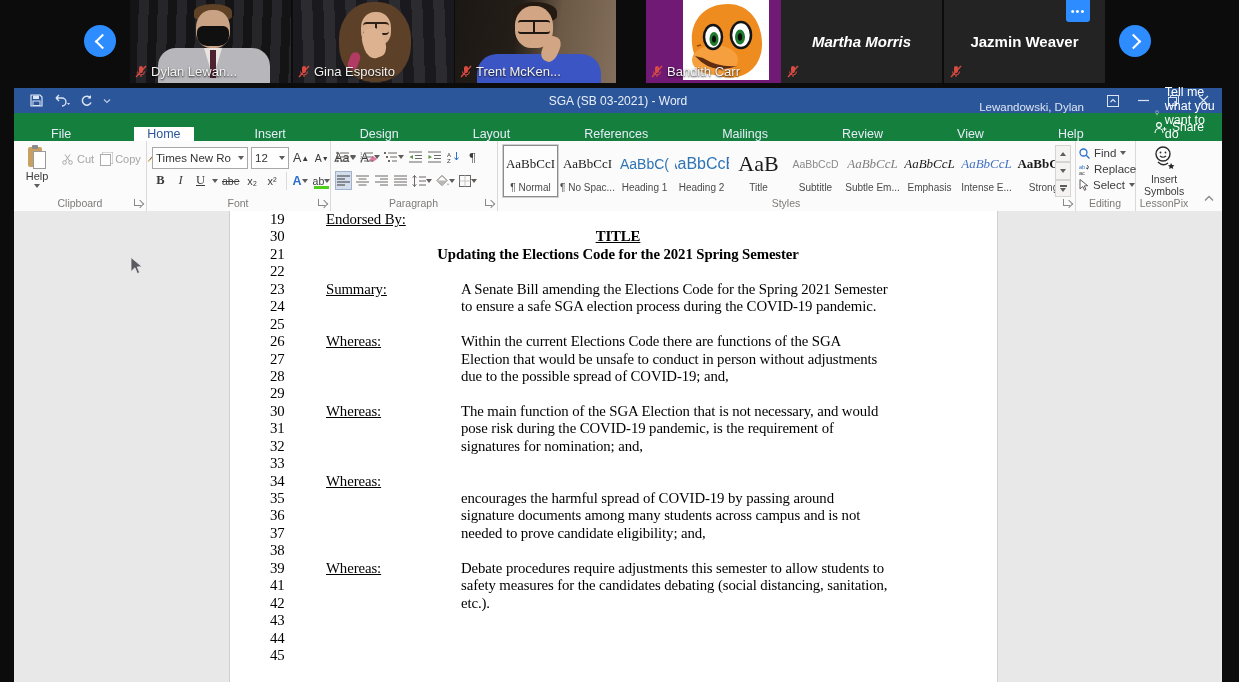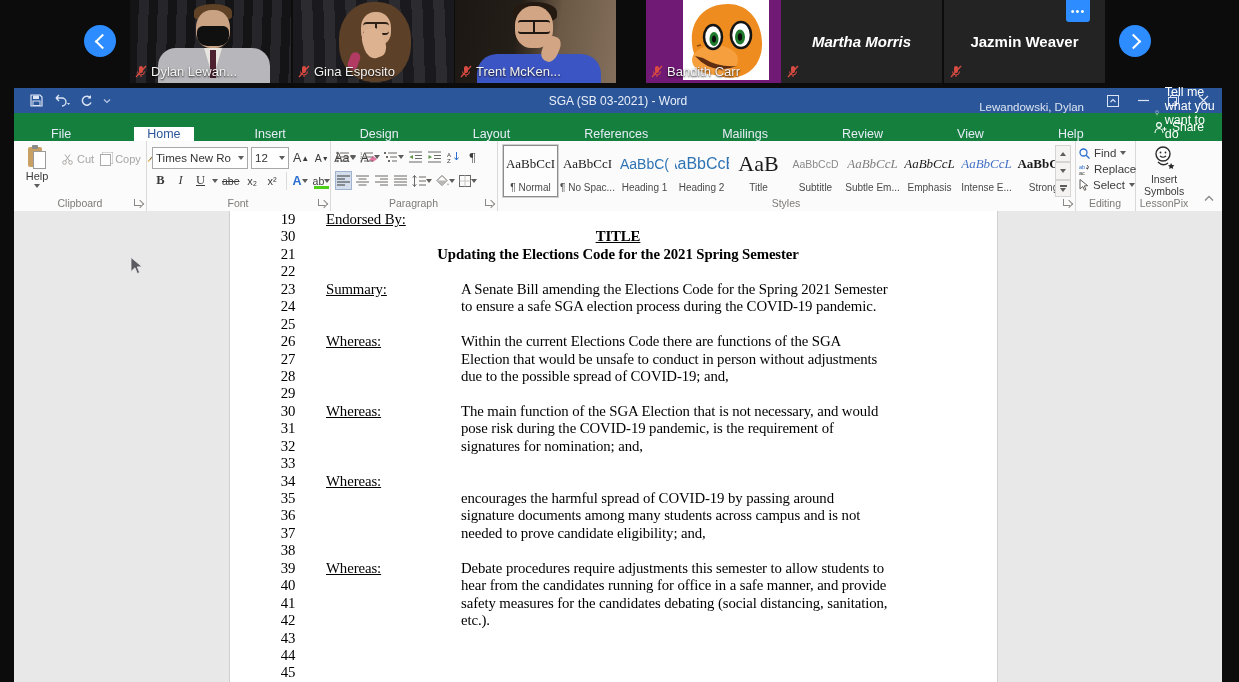--- a/index.html
+++ b/index.html
@@ -141,21 +141,21 @@
   .lp-btn{position:absolute;left:5px;top:4px;width:48px;height:54px;background:none;border:none;cursor:pointer;
           display:flex;flex-direction:column;align-items:center;gap:1px;font-size:10.5px;color:#3b3b3b;line-height:1.15;}
   .collapse{position:absolute;right:8px;bottom:6px;background:none;border:none;cursor:pointer;padding:0;}
 
   
   .doc-canvas{position:absolute;left:0;top:123px;width:1208px;height:471px;background:#e8e8e8;overflow:hidden;}
   .page{position:absolute;left:215px;top:0;width:767px;height:471px;background:#fff;
         border-left:1px solid #d0d0d0;border-right:1px solid #d0d0d0;cursor:text;}
   .doc-line{position:relative;height:17.45px;font-family:"Liberation Serif",serif;font-size:14.8px;
             color:#000;white-space:nowrap;letter-spacing:-0.1px;}
-  .doc-line .ln{position:absolute;left:40px;width:36px;text-align:center;}
+  .doc-line .ln{position:absolute;left:40px;width:36px;text-align:left;}
   .doc-line .lbl{position:absolute;left:96px;text-decoration:underline;}
   .doc-line .bodytx{position:absolute;left:231px;}
   .doc-line .ctr{position:absolute;left:96px;width:584px;text-align:center;}
   .doc-line .b{font-weight:bold;}
   .doc-line .bu{font-weight:bold;text-decoration:underline;}
   .mouse-cursor{position:absolute;left:116px;top:46px;z-index:9;}
 </style>
 </head>
 <body>
 
@@ -747,24 +747,20 @@
           </div>
           <div class="doc-line">
             <span class="ln">38</span>
           </div>
           <div class="doc-line">
             <span class="ln">39</span>
             <span class="lbl">Whereas:</span>
             <span class="bodytx">Debate procedures require adjustments this semester to allow students to</span>
           </div>
           <div class="doc-line">
-            <span class="ln">40</span>
-            <span class="bodytx">hear from the candidates running for office in a safe manner, and provide</span>
-          </div>
-          <div class="doc-line">
             <span class="ln">41</span>
             <span class="bodytx">safety measures for the candidates debating (social distancing, sanitation,</span>
           </div>
           <div class="doc-line">
             <span class="ln">42</span>
             <span class="bodytx">etc.).</span>
           </div>
           <div class="doc-line">
             <span class="ln">43</span>
           </div>

